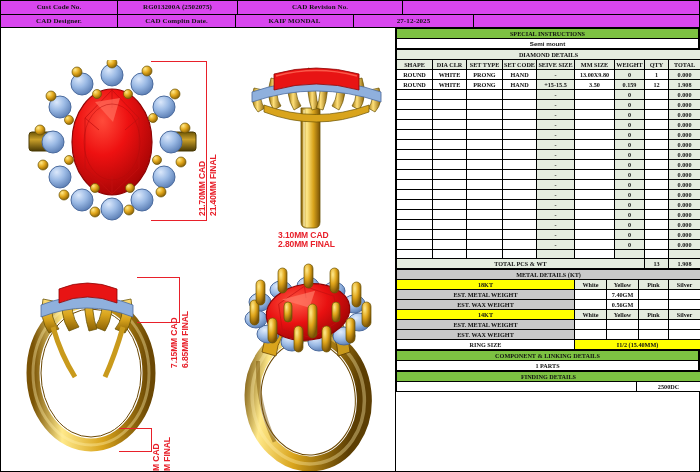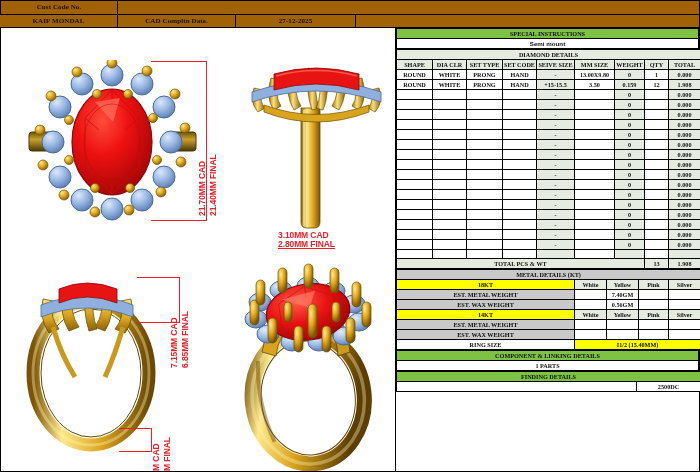--- a/index.html
+++ b/index.html
@@ -32,21 +32,21 @@
     border-top: 1px solid #000;
     box-sizing: border-box;
   }
   .hdr-row {
     display: flex;
     flex: 1 1 0;
     border-bottom: 1px solid #000;
     box-sizing: border-box;
   }
   .hdr-cell {
-    background: #a16207;
+    background: #d946ef;
     border-right: 1px solid #000;
     display: flex;
     align-items: center;
     justify-content: center;
     font-size: 7px;
     font-weight: bold;
     color: #111;
     letter-spacing: .1px;
     box-sizing: border-box;
     overflow: hidden;
@@ -172,25 +172,28 @@
   }
 </style>
 </head>
 <body>
 
 <div id="sheet">
 
   <div class="top-header">
     <div class="hdr-row">
       <div class="hdr-cell first c-label">Cust Code  No.</div>
+      <div class="hdr-cell c-value2">RG013200A (2502075)</div>
+      <div class="hdr-cell c-label3">CAD Revision No.</div>
       <div class="hdr-cell c-blank"></div>
     </div>
     <div class="hdr-row">
+      <div class="hdr-cell first c-label">CAD Designer.</div>
+      <div class="hdr-cell c-label2">CAD Compltn Date.</div>
       <div class="hdr-cell c-value">KAIF MONDAL</div>
-      <div class="hdr-cell c-label2">CAD Compltn Date.</div>
       <div class="hdr-cell c-value2">27-12-2025</div>
       <div class="hdr-cell c-blank"></div>
     </div>
   </div>
 
   <div class="cad-panel">
 
     <div class="view" style="left:24px; top:32px; width:175px; height:165px;">
       <svg width="175" height="165" viewBox="0 0 175 165">
         <defs>
@@ -315,21 +318,21 @@
 
         <path d="M30 24 Q72 12 115 24 L115 40 Q72 28 30 40 Z" fill="#e81414" stroke="#8e0404" stroke-width="0.8"></path>
         <path d="M32 26 Q72 15 113 26" stroke="#ff6a58" stroke-width="1.6" fill="none" opacity="0.8"></path>
 
         <path d="M20 55 Q72 74 125 55 L125 62 Q72 82 20 62 Z" fill="#d9a41c" stroke="#6b5406" stroke-width="0.7"></path>
       </svg>
     </div>
 
     <div>
       <div class="dim" style="left:277px; top:202px;">3.10MM CAD</div>
-      <div class="dim" style="left:277px; top:211px;text-decoration:underline;">2.80MM FINAL</div>
+      <div class="dim" style="left:277px; top:211px;">2.80MM FINAL</div>
     </div>
 
     <div class="view" style="left:18px; top:215px; width:160px; height:215px;">
       <svg width="160" height="215" viewBox="0 0 160 215">
         <defs>
           <linearGradient id="shank3" x1="0" y1="0" x2="1" y2="0">
             <stop offset="0%" stop-color="#7a5305"></stop>
             <stop offset="25%" stop-color="#ffe98a"></stop>
             <stop offset="60%" stop-color="#d9a41c"></stop>
             <stop offset="100%" stop-color="#6b4804"></stop>

